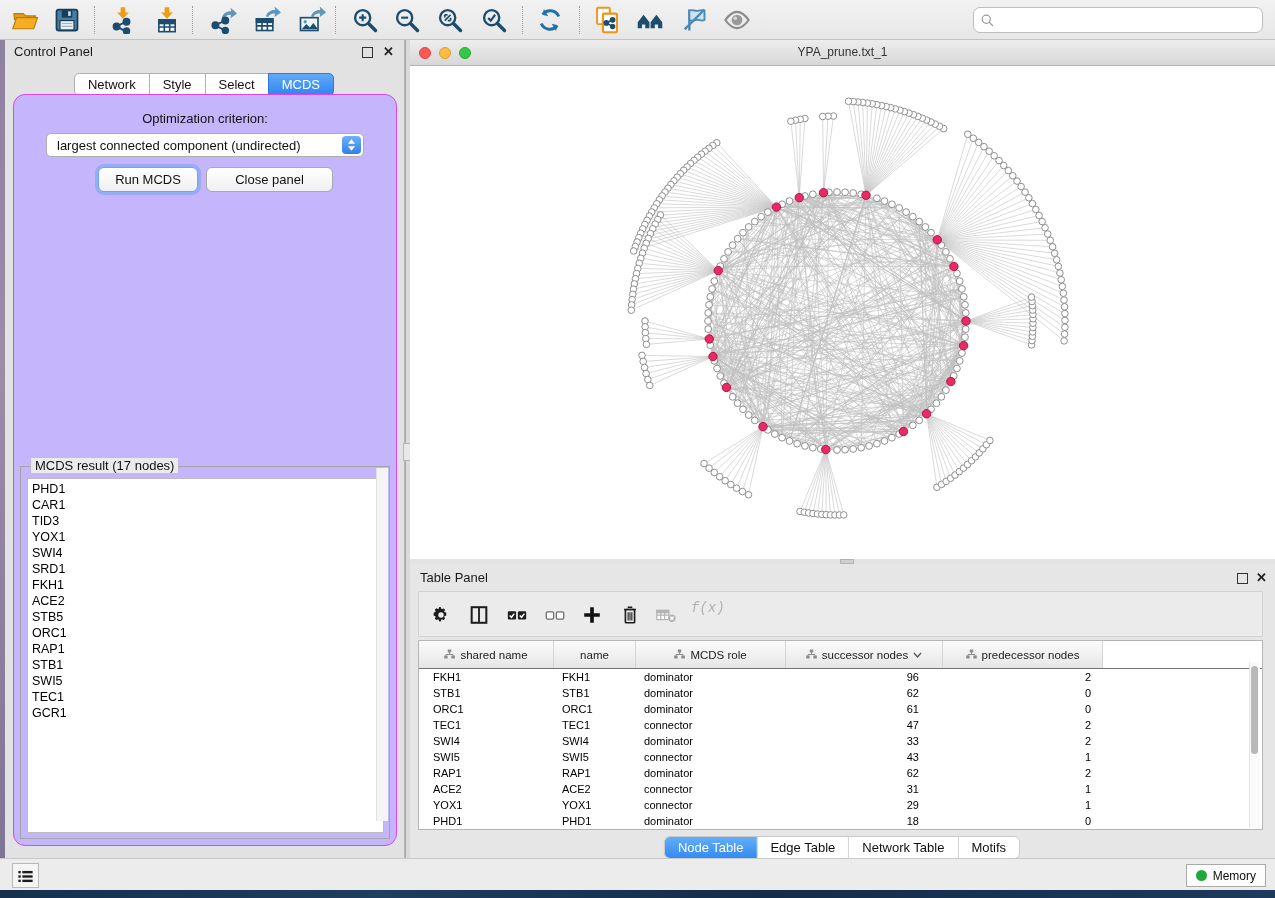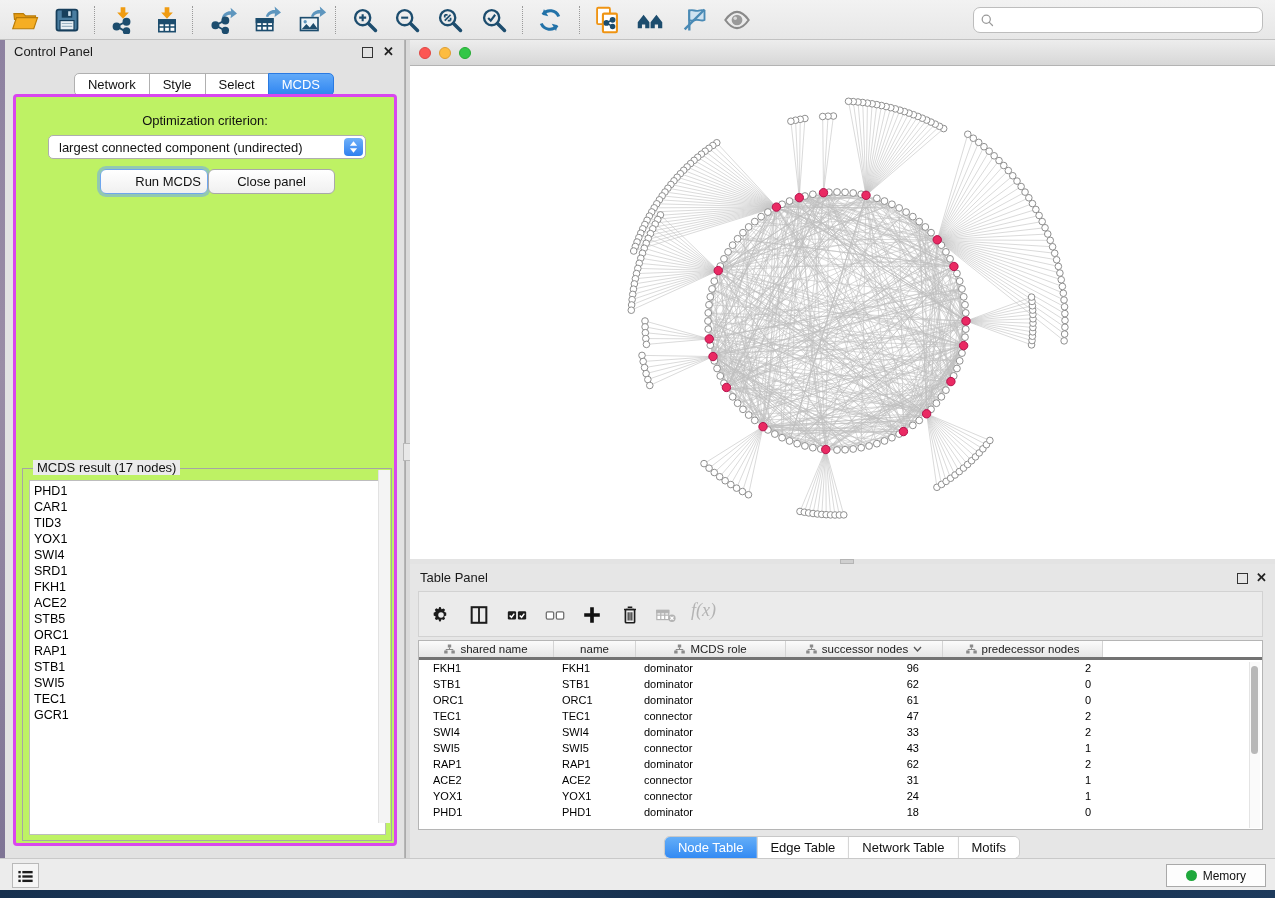--- a/index.html
+++ b/index.html
@@ -23,28 +23,28 @@
   .cpanel{position:absolute;left:5px;top:40px;width:400px;height:818px;background:#e2e2e2;border-right:1px solid #b5b5b5;}
   .panel-head{position:absolute;left:0;top:0;width:100%;height:26px;}
   .panel-title{position:absolute;left:9px;top:4px;font-size:13px;color:#1a1a1a;}
   .wm-float{position:absolute;width:11px;height:11px;border:1.5px solid #333;top:7px;cursor:pointer;}
   .wm-close{position:absolute;top:4px;font-size:13px;font-weight:bold;color:#222;cursor:pointer;line-height:16px;}
   .cp-tabs{position:absolute;left:0;top:33px;width:100%;display:flex;justify-content:center;}
   .cp-tab{font-size:13px;padding:3px 13px;background:#fff;border:1px solid #b0b0b0;margin-left:-1px;color:#111;cursor:pointer;}
   .cp-tab:first-child{border-radius:5px 0 0 5px;}
   .cp-tab:last-child{border-radius:0 5px 5px 0;}
   .cp-tab.active{background:linear-gradient(#62aaf8,#2f85f1);border-color:#2a7ae2;color:#fff;}
-  .cp-inner{position:absolute;left:8px;top:54px;width:384px;height:752px;background:#bef264;border:3px solid #d946ef;border-radius:4px;}
+  .cp-inner{position:absolute;left:8px;top:54px;width:384px;height:752px;background:#c4b5fd;border:1px solid #d946ef;border-radius:12px;}
   .opt-label{position:absolute;left:0;top:16px;width:100%;text-align:center;font-size:13px;color:#111;}
   .opt-select{position:absolute;left:32px;top:38px;width:318px;height:24px;background:#fff;border:1px solid #aeaeae;border-radius:5px;cursor:pointer;}
   .opt-select .val{position:absolute;left:10px;top:4px;font-size:13px;color:#111;white-space:nowrap;}
   .opt-stepper{position:absolute;right:2px;top:2px;width:19px;height:18px;border-radius:4px;background:linear-gradient(#6fb1f9,#2f80ef);display:flex;flex-direction:column;align-items:center;justify-content:center;}
   .opt-stepper svg{width:9px;height:7px;display:block;}
   .cp-btn{position:absolute;top:72px;height:25px;background:linear-gradient(#ffffff,#f0f0f0);border:1px solid #a9a9a9;border-radius:6px;font-size:13px;color:#111;cursor:pointer;}
-  .cp-btn.run{left:84px;width:108px;border-color:#6ea6ee;box-shadow:0 0 0 3px rgba(110,165,240,.55);text-align:right;}
+  .cp-btn.run{left:84px;width:100px;border-color:#6ea6ee;box-shadow:0 0 0 3px rgba(110,165,240,.55);}
   .cp-btn.close{left:192px;width:127px;}
   .groupbox{position:absolute;left:6px;top:371px;width:370px;height:373px;border:1px solid #a5a5a5;}
   .grouplegend{position:absolute;left:10px;top:-9px;background:#ebebeb;padding:0 4px;font-size:13px;color:#111;}
   .mcds-list{position:absolute;left:6px;top:11px;width:357px;height:355px;background:#fff;border:1px solid #bdbdbd;font-size:12.5px;overflow:hidden;padding:2px 0 0 4px;}
   .mcds-list .list-item{line-height:16px;color:#000;cursor:default;}
   .list-scroll{position:absolute;right:1px;top:1px;width:12px;height:353px;background:#f4f4f4;border-left:1px solid #e2e2e2;}
 
   
   .vsplit{position:absolute;left:405px;top:40px;width:5px;height:818px;background:#dadada;border-left:1px solid #aaa;cursor:col-resize;}
   .vsplit .grip{position:absolute;left:-3px;top:403px;width:9px;height:18px;background:#e8e8e8;border:1px solid #b8b8b8;}
@@ -55,41 +55,41 @@
   .net-title{position:absolute;left:410px;top:40px;width:865px;height:26px;background:linear-gradient(#ededed,#d7d7d7);border-bottom:1px solid #b3b3b3;}
   .light{position:absolute;top:7px;width:12px;height:12px;border-radius:50%;cursor:pointer;}
   .net-title .t{position:absolute;left:0;top:5px;width:100%;text-align:center;font-size:12px;color:#333;}
   .net-view{position:absolute;left:410px;top:66px;width:865px;height:493px;background:#fff;}
 
   
   .tpanel{position:absolute;left:410px;top:564px;width:865px;height:294px;background:#e6e6e6;}
   .tp-toolbar{position:absolute;left:8px;top:27px;width:845px;height:46px;background:#ebebeb;border:1px solid #d2d2d2;}
   .tp-ic{position:absolute;top:12px;width:24px;height:22px;border:none;background:transparent;padding:0;cursor:pointer;}
   .tp-ic svg{width:100%;height:100%;}
-  .fx{position:absolute;top:8px;font-family:Liberation Serif, serif;font-style:italic;font-size:18px;color:#b3b3b3;text-align:center;}
+  .fx{position:absolute;top:8px;font-family:Liberation Mono, monospace;font-style:italic;font-size:14px;color:#b3b3b3;text-align:center;}
   .tbl{position:absolute;left:8px;top:76px;width:845px;height:190px;background:#fff;border:1px solid #b5b5b5;overflow:hidden;}
-  .tbl-header{display:grid;grid-template-columns:135px 82px 150px 157px 160px 1fr;height:19px;border-bottom:3px solid #737373;}
+  .tbl-header{display:grid;grid-template-columns:135px 82px 150px 157px 160px 1fr;height:28px;border-bottom:1px solid #737373;}
   .th{background:linear-gradient(#fbfbfb,#e6e6e6);border-right:1px solid #d4d4d4;font-size:11.5px;color:#222;display:flex;align-items:center;justify-content:center;gap:5px;cursor:pointer;overflow:hidden;}
   .th:last-child{border-right:none;background:#fff;}
   .tbl-row{display:grid;grid-template-columns:135px 82px 150px 157px 160px 1fr;height:16px;font-size:11px;color:#000;}
   .td{overflow:hidden;white-space:nowrap;line-height:16px;}
   .td.c0{padding-left:14px;} .td.c1{padding-left:8px;} .td.c2{padding-left:8px;}
   .td.c3{text-align:right;padding-right:24px;} .td.c4{text-align:right;padding-right:12px;}
   .tbl-scroll{position:absolute;right:2px;top:21px;width:11px;height:166px;background:#fafafa;border-left:1px solid #e4e4e4;}
   .tbl-scroll .thumb{position:absolute;left:1px;top:4px;width:7px;height:88px;border-radius:4px;background:#b8b8b8;cursor:pointer;}
 
   .bot-tabs{position:absolute;left:842px;top:836px;transform:translateX(-50%);display:flex;background:#fff;border:1px solid #c8c8c8;border-radius:6px;overflow:hidden;}
   .bot-tab{font-size:13px;padding:3px 13px;color:#111;border-left:1px solid #d2d2d2;cursor:pointer;background:#fff;}
   .bot-tab:first-child{border-left:none;}
   .bot-tab.active{background:linear-gradient(#64aef8,#338af3);color:#fff;}
 
   
   .statusbar{position:absolute;left:0;top:858px;width:1275px;height:32px;background:#ececec;border-top:1px solid #c9c9c9;}
   .list-btn{position:absolute;left:12px;top:4px;width:27px;height:25px;background:#f5f5f5;border:1px solid #b9b9b9;cursor:pointer;padding:3px;}
-  .mem-btn{position:absolute;right:9px;top:5px;height:23px;background:#fdfdfd;border:1px solid #a9a9a9;font-size:12px;color:#111;display:flex;align-items:center;gap:6px;padding:0 19px;cursor:pointer;}
+  .mem-btn{position:absolute;right:9px;top:5px;height:23px;background:#fdfdfd;border:1px solid #a9a9a9;font-size:12px;color:#111;display:flex;align-items:center;gap:6px;padding:0 9px;cursor:pointer;}
   .mem-dot{width:11px;height:11px;border-radius:50%;background:#1fa83c;}
 </style>
 </head>
 <body>
 
 <div class="screen">
 
   <div class="toolbar">
     <button class="tb" style="left:8px" title="">
       <svg viewBox="0 0 24 24">
@@ -295,20 +295,21 @@
   </div>
 
   <div class="vsplit">
       <div class="grip"></div>
     </div>
 
   <div class="net-title">
     <span class="light" style="left:9px;background:#fc5753;border:1px solid #df4744"></span>
     <span class="light" style="left:29px;background:#fdbc40;border:1px solid #de9f34"></span>
     <span class="light" style="left:49px;background:#33c748;border:1px solid #27aa35"></span>
+    <span class="t">YPA_prune.txt_1</span>
   </div>
   <div class="net-view">
     <svg id="net-svg" width="865" height="493" viewBox="0 0 865 493">
         <g>
           <line x1="366.4381684006201" y1="141.0997605211984" x2="307.05883332041554" y2="207.51193270367656" stroke="#bfbfbf" stroke-width="0.6"></line>
           <line x1="366.4381684006201" y1="141.0997605211984" x2="502.824297545729" y2="359.3631922743682" stroke="#bfbfbf" stroke-width="0.6"></line>
           <line x1="366.4381684006201" y1="141.0997605211984" x2="357.87834344770937" y2="363.9183023897599" stroke="#bfbfbf" stroke-width="0.6"></line>
           <line x1="366.4381684006201" y1="141.0997605211984" x2="489.1462239591213" y2="141.9564382743416" stroke="#bfbfbf" stroke-width="0.6"></line>
           <line x1="366.4381684006201" y1="141.0997605211984" x2="299.01720353043237" y2="271.1679871297952" stroke="#bfbfbf" stroke-width="0.6"></line>
           <line x1="366.4381684006201" y1="141.0997605211984" x2="410.8320128702047" y2="127.01720353043237" stroke="#bfbfbf" stroke-width="0.6"></line>
@@ -1454,21 +1455,21 @@
             <div class="td c1">ACE2</div>
             <div class="td c2">connector</div>
             <div class="td c3">31</div>
             <div class="td c4">1</div>
             <div class="td"></div>
           </div>
           <div class="tbl-row">
             <div class="td c0">YOX1</div>
             <div class="td c1">YOX1</div>
             <div class="td c2">connector</div>
-            <div class="td c3">24</div>
+            <div class="td c3">29</div>
             <div class="td c4">1</div>
             <div class="td"></div>
           </div>
           <div class="tbl-row">
             <div class="td c0">PHD1</div>
             <div class="td c1">PHD1</div>
             <div class="td c2">dominator</div>
             <div class="td c3">18</div>
             <div class="td c4">0</div>
             <div class="td"></div>

